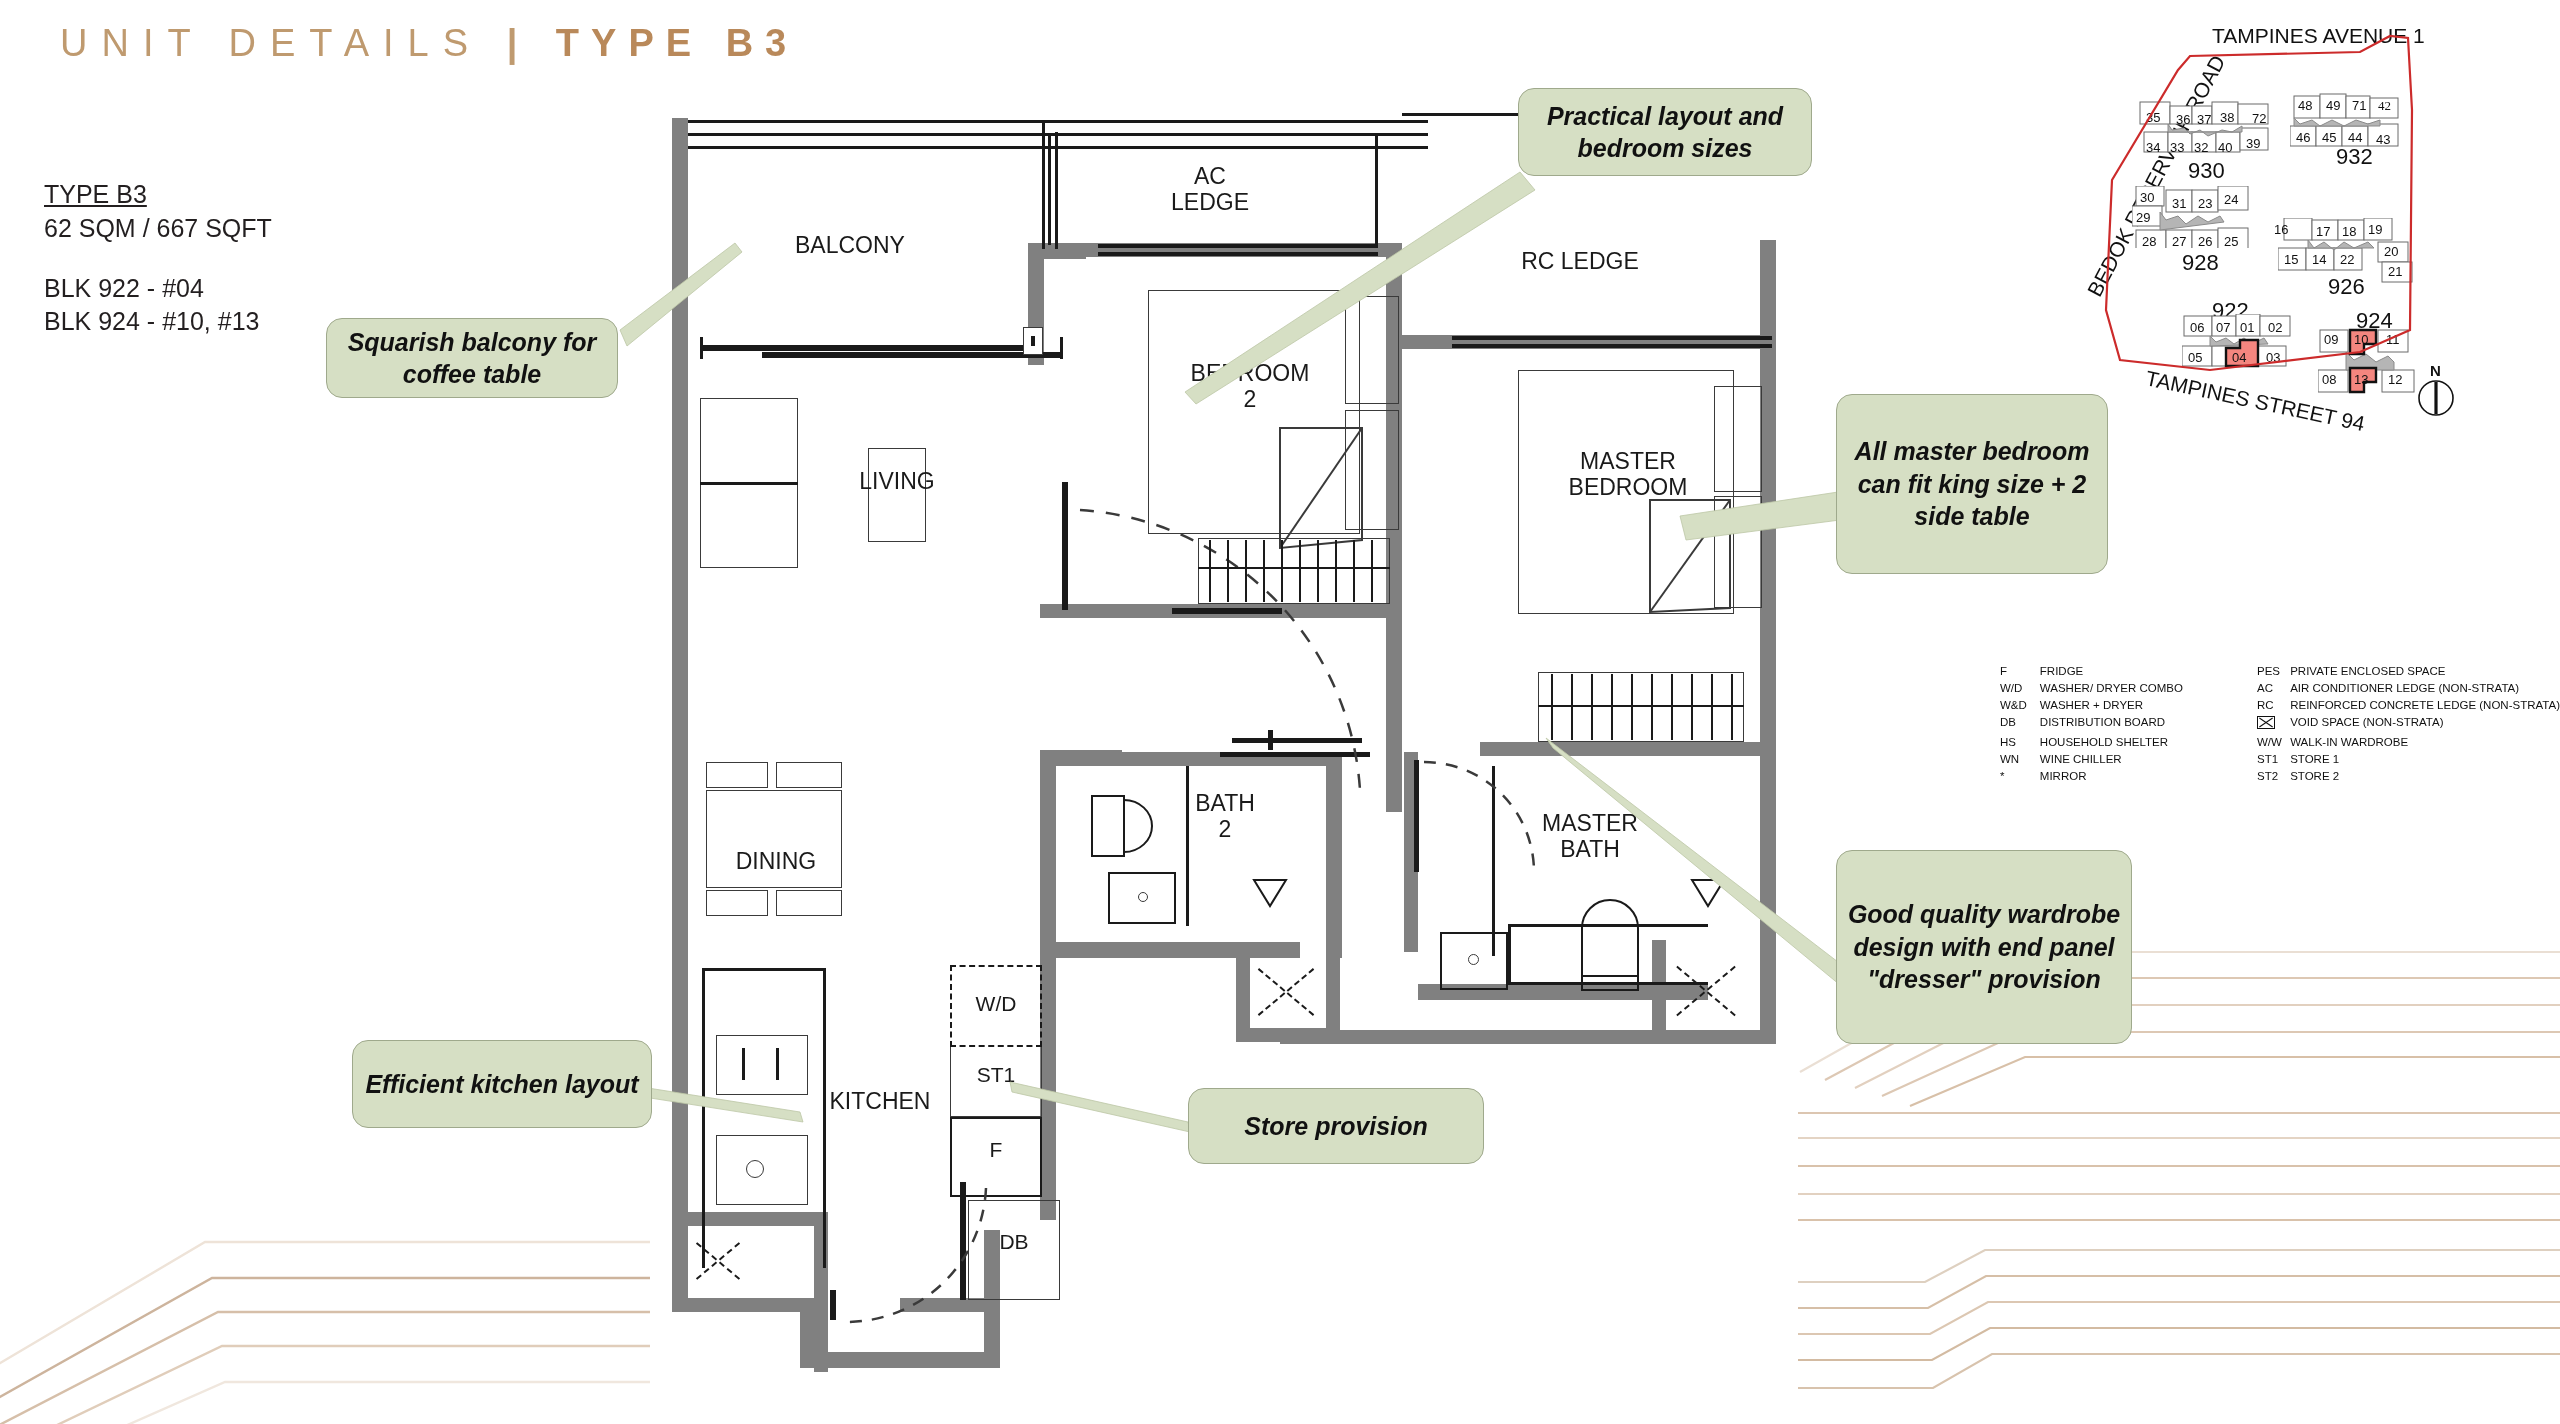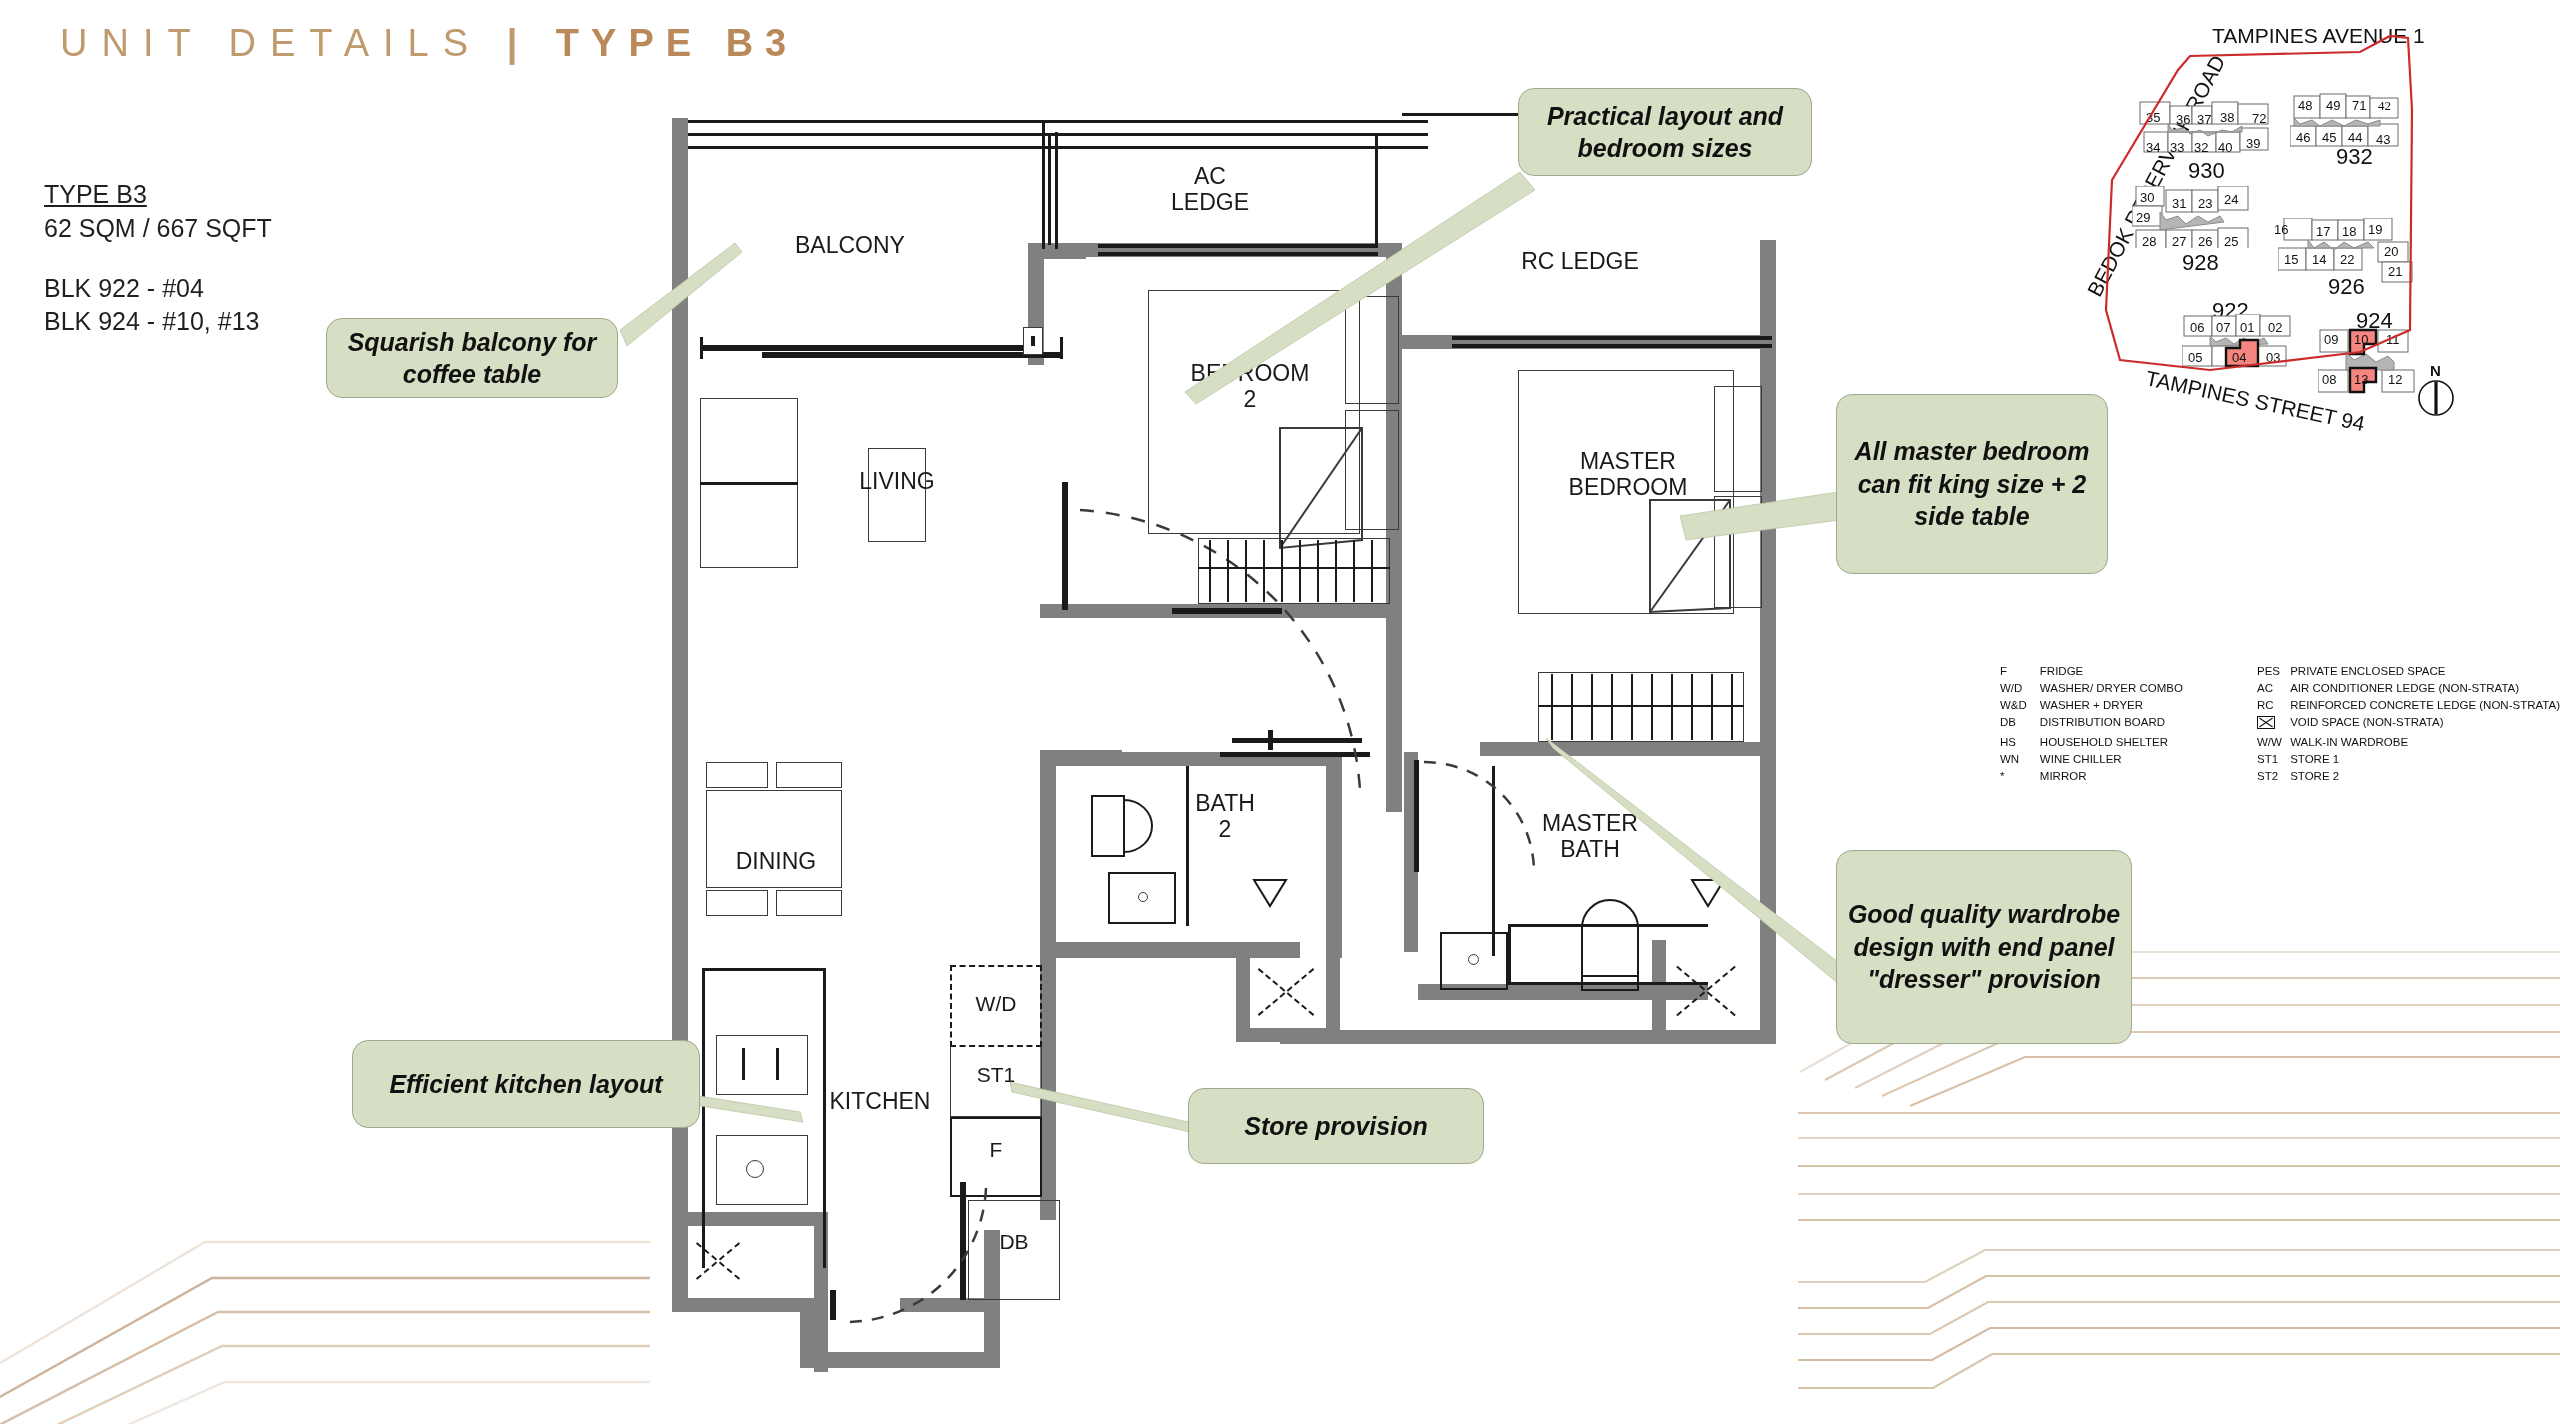--- a/index.html
+++ b/index.html
@@ -352,21 +352,21 @@
 </div>
 
 <div class="callout" style="left:1836px;top:850px;width:296px;height:194px;">
   <span>Good quality
 wardrobe design
 with end panel
 "dresser"
 provision</span>
 </div>
 
-<div class="callout" style="left:352px;top:1040px;width:348px;height:88px;">
+<div class="callout" style="left:352px;top:1040px;width:300px;height:88px;">
   <span>Efficient kitchen
 layout</span>
 </div>
 
 <div class="callout" style="left:1188px;top:1088px;width:296px;height:76px;">
   <span>Store provision</span>
 </div>
 
 <div id="sitemap">
 

